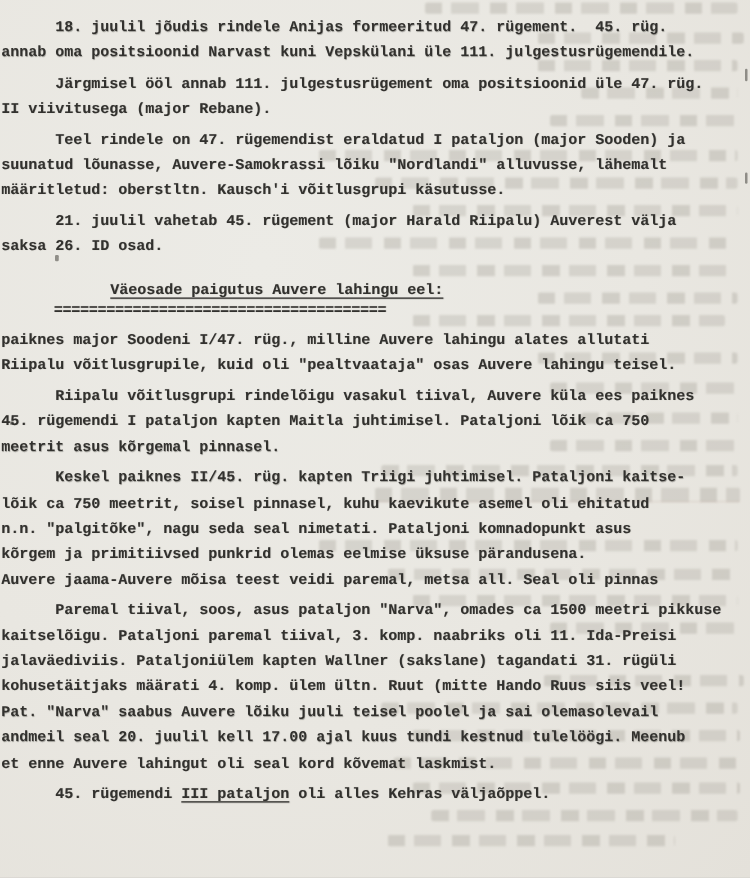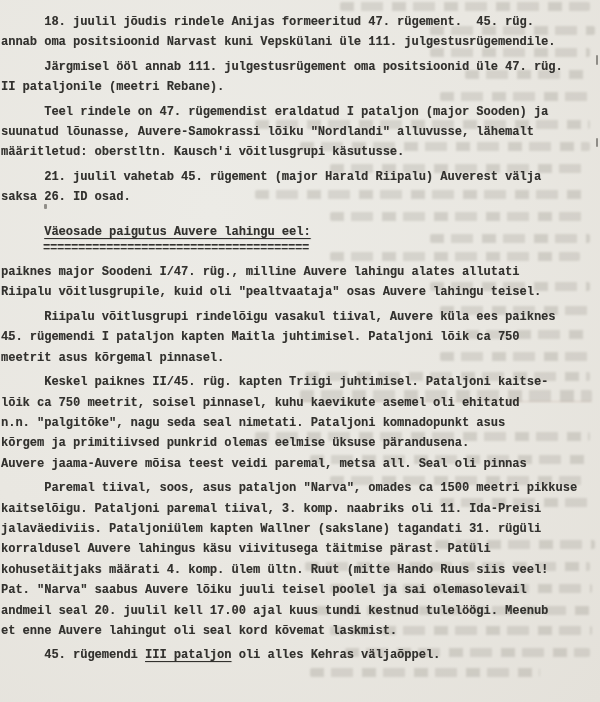--- a/index.html
+++ b/index.html
@@ -15,21 +15,21 @@
   .doc{
     position:absolute;left:1px;top:12px;right:0;z-index:2;
     font-size:12px;line-height:20.4px;font-weight:700;
     text-shadow:0.3px 0.3px 0.6px rgba(45,44,40,.38);
   }
   .para{margin:0 0 4px 0;}
   .line{white-space:pre;overflow:hidden;}
   .u-seg{text-decoration:underline;text-underline-offset:2.5px;text-decoration-thickness:1.4px;}
   .heading-block{margin:14px 0 8px 0;}
   .heading-line{white-space:pre;}
-  .heading-text{text-decoration:underline;text-underline-offset:2.5px;text-decoration-thickness:1.4px;}
+  .heading-text{text-decoration:underline;text-underline-offset:2.5px;text-decoration-thickness:1.4px;margin-left:44px;}
   .heading-rule{white-space:pre;line-height:12px;letter-spacing:-0.2px;overflow:hidden;}
   
   .ghosts{position:absolute;inset:0;z-index:1;pointer-events:none;}
   .ghost{
     position:absolute;height:9px;border-radius:2px;
     background:repeating-linear-gradient(90deg,
       rgba(152,148,138,.55) 0px, rgba(152,148,138,.55) 14px,
       rgba(0,0,0,0) 14px, rgba(0,0,0,0) 21px,
       rgba(152,148,138,.45) 21px, rgba(152,148,138,.45) 43px,
       rgba(0,0,0,0) 43px, rgba(0,0,0,0) 52px);
@@ -77,21 +77,21 @@
       <div class="speck" style="left: 8px; top: 337px; width: 3px; height: 3px;"></div>
       <div class="speck" style="left: 44px; top: 204px; width: 3px; height: 5px;"></div>
     </div>
   <div class="doc" id="doc">
       <div class="para">
         <div class="line">      18. juulil jõudis rindele Anijas formeeritud 47. rügement.  45. rüg.</div>
         <div class="line">annab oma positsioonid Narvast kuni Vepskülani üle 111. julgestusrügemendile.</div>
       </div>
       <div class="para">
         <div class="line">      Järgmisel ööl annab 111. julgestusrügement oma positsioonid üle 47. rüg.</div>
-        <div class="line">II pataljonile (meetri Rebane).</div>
+        <div class="line">II viivitusega (major Rebane).</div>
       </div>
       <div class="para">
         <div class="line">      Teel rindele on 47. rügemendist eraldatud I pataljon (major Sooden) ja</div>
         <div class="line">suunatud lõunasse, Auvere-Samokrassi lõiku "Nordlandi" alluvusse, lähemalt</div>
         <div class="line">määritletud: oberstltn. Kausch'i võitlusgrupi käsutusse.</div>
       </div>
       <div class="para">
         <div class="line">      21. juulil vahetab 45. rügement (major Harald Riipalu) Auverest välja</div>
         <div class="line">saksa 26. ID osad.</div>
       </div>
@@ -112,21 +112,20 @@
         <div class="line">      Keskel paiknes II/45. rüg. kapten Triigi juhtimisel. Pataljoni kaitse-</div>
         <div class="line">lõik ca 750 meetrit, soisel pinnasel, kuhu kaevikute asemel oli ehitatud</div>
         <div class="line">n.n. "palgitõke", nagu seda seal nimetati. Pataljoni komnadopunkt asus</div>
         <div class="line">kõrgem ja primitiivsed punkrid olemas eelmise üksuse pärandusena.</div>
         <div class="line">Auvere jaama-Auvere mõisa teest veidi paremal, metsa all. Seal oli pinnas</div>
       </div>
       <div class="para">
         <div class="line">      Paremal tiival, soos, asus pataljon "Narva", omades ca 1500 meetri pikkuse</div>
         <div class="line">kaitselõigu. Pataljoni paremal tiival, 3. komp. naabriks oli 11. Ida-Preisi</div>
         <div class="line">jalaväediviis. Pataljoniülem kapten Wallner (sakslane) tagandati 31. rügüli</div>
-        <div class="line">korraldusel Auvere lahingus käsu viivitusega täitmise pärast. Patüli</div>
         <div class="line">kohusetäitjaks määrati 4. komp. ülem ültn. Ruut (mitte Hando Ruus siis veel!</div>
         <div class="line">Pat. "Narva" saabus Auvere lõiku juuli teisel poolel ja sai olemasolevail</div>
         <div class="line">andmeil seal 20. juulil kell 17.00 ajal kuus tundi kestnud tulelöögi. Meenub</div>
         <div class="line">et enne Auvere lahingut oli seal kord kõvemat laskmist.</div>
       </div>
       <div class="para">
         <div class="line"><span>      45. rügemendi </span><span class="u-seg">III pataljon</span><span> oli alles Kehras väljaõppel.</span></div>
       </div>
     </div>
 </div>

